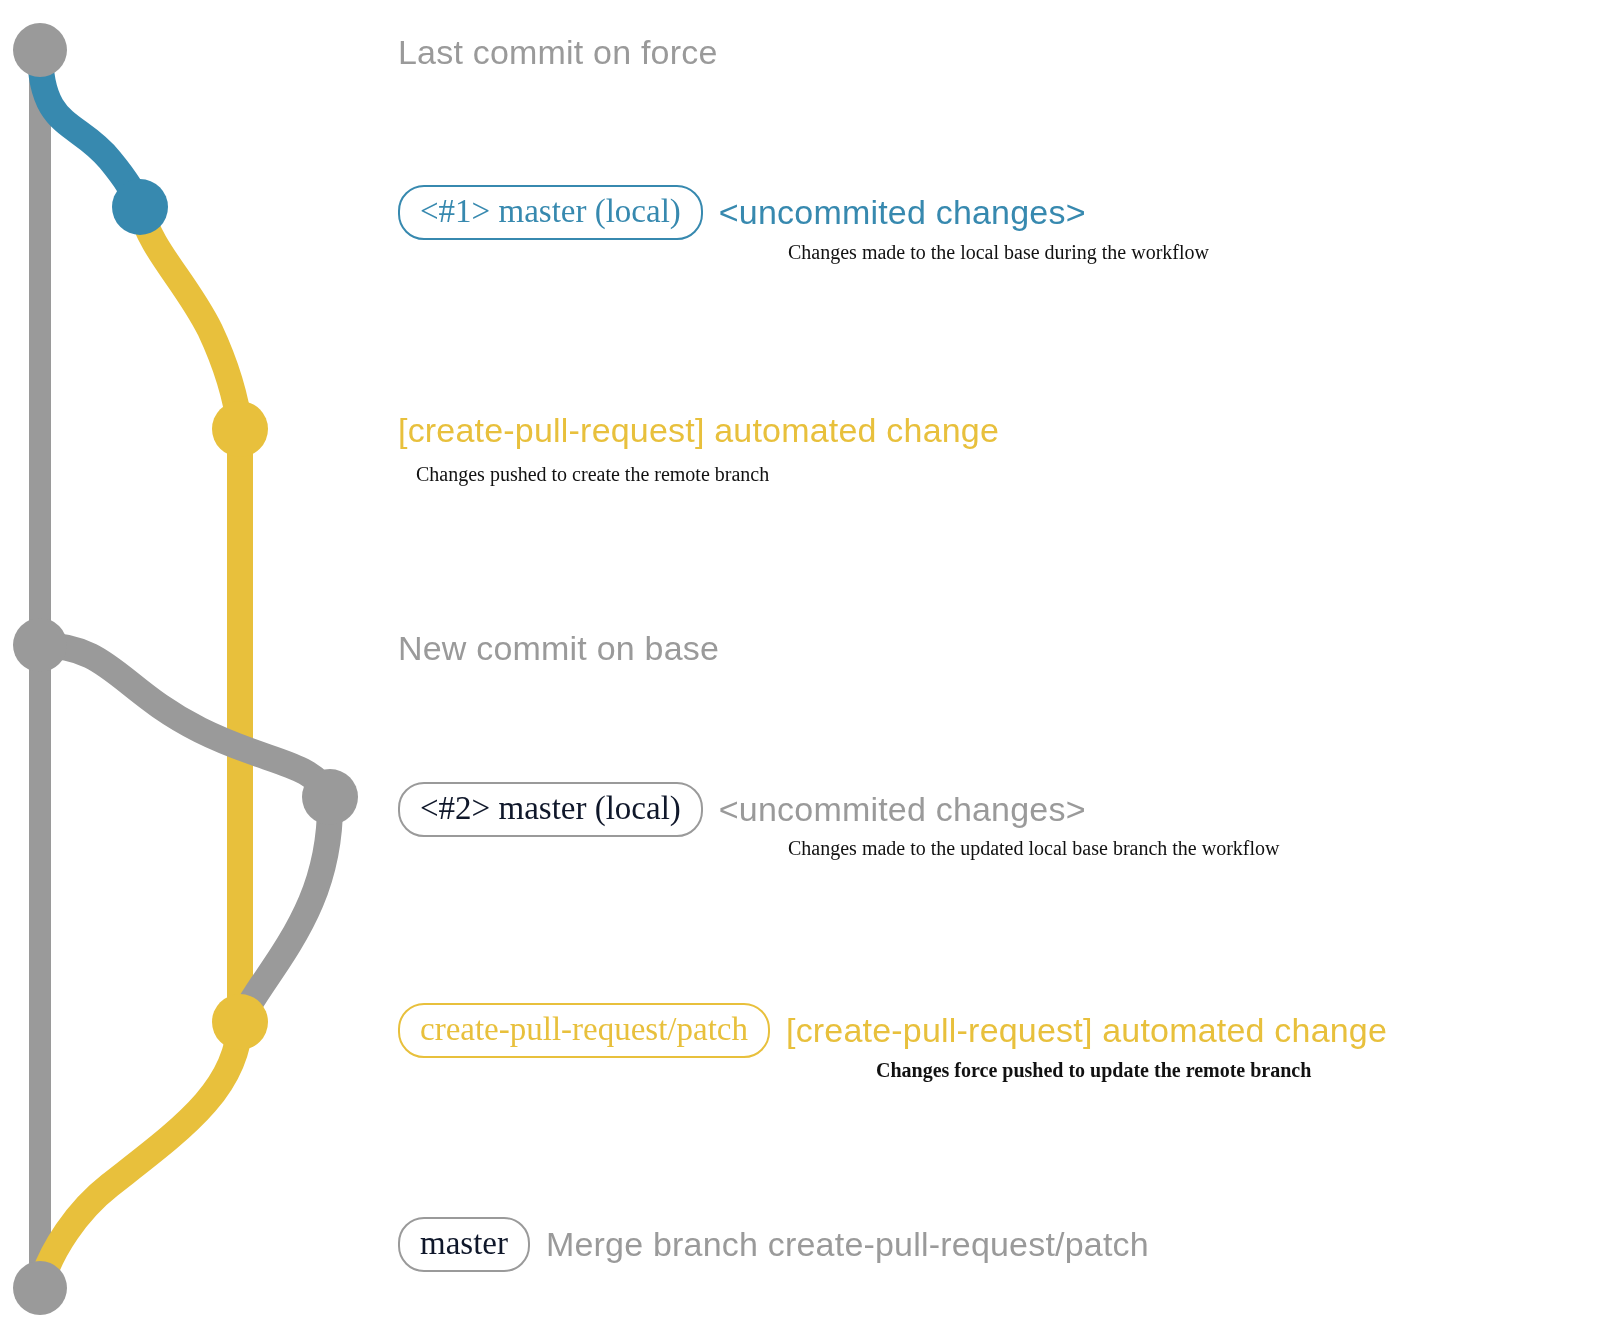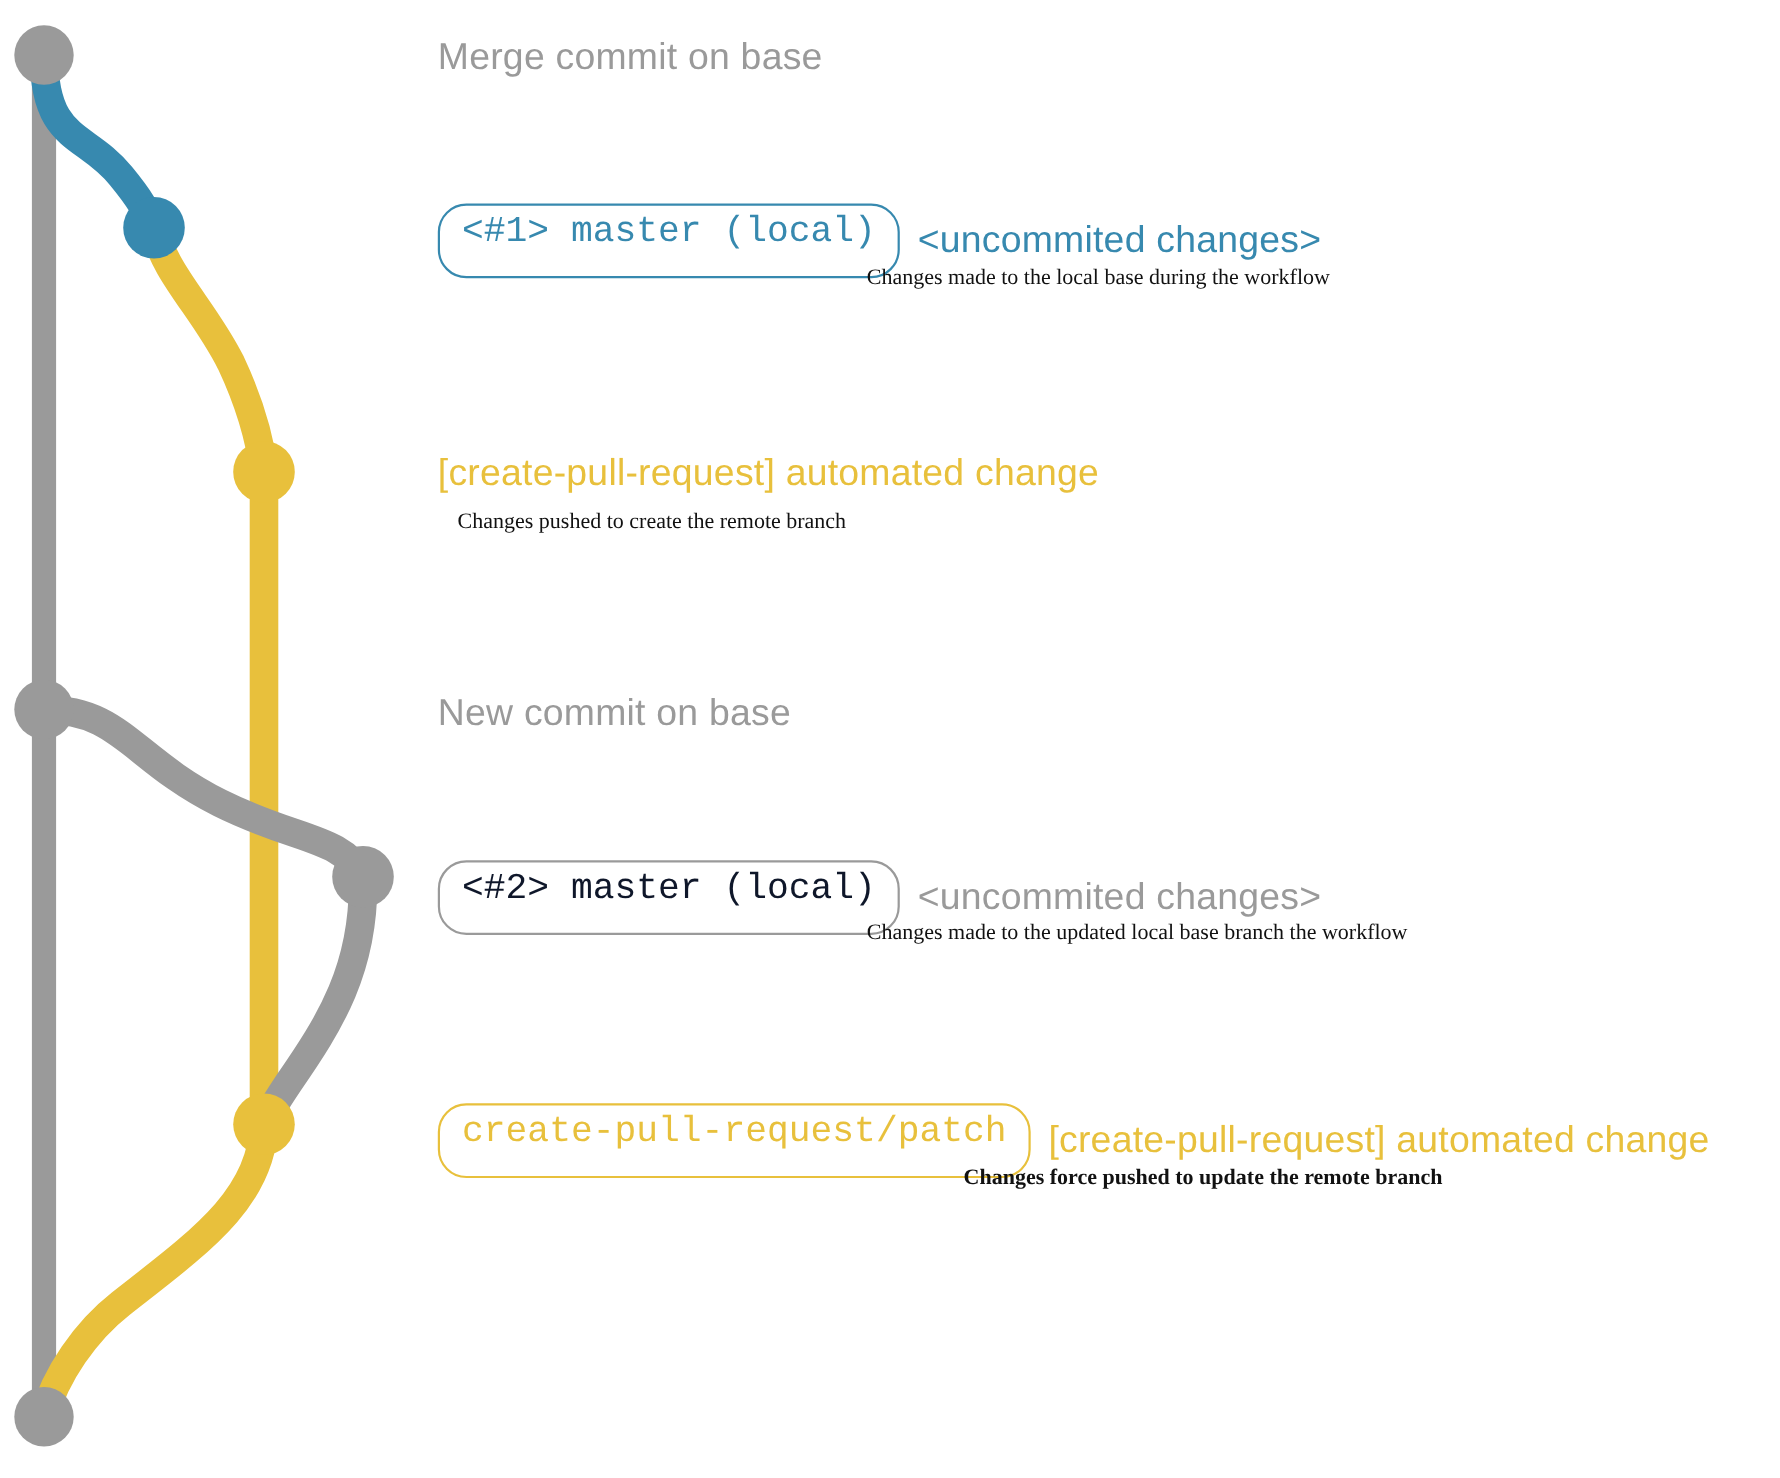--- a/index.html
+++ b/index.html
@@ -37,22 +37,22 @@
     font-family: "Liberation Sans", sans-serif;
     font-size: 34px;
     color: #9a9a9a;
     white-space: nowrap;
     letter-spacing: 0.2px;
   }
   .badge {
     display: inline-block;
     border: 2.5px solid #9a9a9a;
     border-radius: 26px;
-    padding: 7px 20px 22px 20px;
-    font-family: Liberation Mono, monospace;
+    padding: 7px 20px 9px 20px;
+    font-family: Liberation Serif, serif;
     font-size: 33px;
     color: #9a9a9a;
     line-height: 1.05;
     white-space: nowrap;
     background: #ffffff;
   }
   .badge.blue {
     border-color: #3789af;
     color: #3789af;
   }
@@ -104,21 +104,21 @@
   <circle cx="240" cy="429" r="28" fill="#e8c03c"></circle>
   <circle cx="40" cy="645" r="27" fill="#9a9a9a"></circle>
   <circle cx="330" cy="797" r="28" fill="#9a9a9a"></circle>
   <circle cx="240" cy="1022" r="28" fill="#e8c03c"></circle>
   <circle cx="40" cy="1288" r="27" fill="#9a9a9a"></circle>
 </svg>
 
 <div class="annotations">
 
   <div class="row" style="left:398px; top:33px;">
-    <span class="plain-label">Merge commit on base</span>
+    <span class="plain-label">Last commit on force</span>
   </div>
 
   <div class="row" style="left:398px; top:185px;">
     <span class="badge blue">&lt;#1&gt; master (local)</span>
     <span class="commit-msg blue">&lt;uncommited changes&gt;</span>
   </div>
   <div class="desc" style="left:788px; top:241px;">Changes made to the local base during the workflow</div>
 
   <div class="row" style="left:398px; top:411px;">
     <span class="commit-msg yellow" style="margin-left:0;">[create-pull-request] automated change</span>
@@ -134,14 +134,18 @@
     <span class="commit-msg grey">&lt;uncommited changes&gt;</span>
   </div>
   <div class="desc" style="left:788px; top:837px;">Changes made to the updated local base branch the workflow</div>
 
   <div class="row" style="left:398px; top:1003px;">
     <span class="badge yellow">create-pull-request/patch</span>
     <span class="commit-msg yellow">[create-pull-request] automated change</span>
   </div>
   <div class="desc" style="left:876px; top:1059px;font-weight:bold;">Changes force pushed to update the remote branch</div>
 
+  <div class="row" style="left:398px; top:1217px;">
+    <span class="badge grey">master</span>
+    <span class="commit-msg grey">Merge branch create-pull-request/patch</span>
+  </div>
 
 </div>
 
 </body></html>

